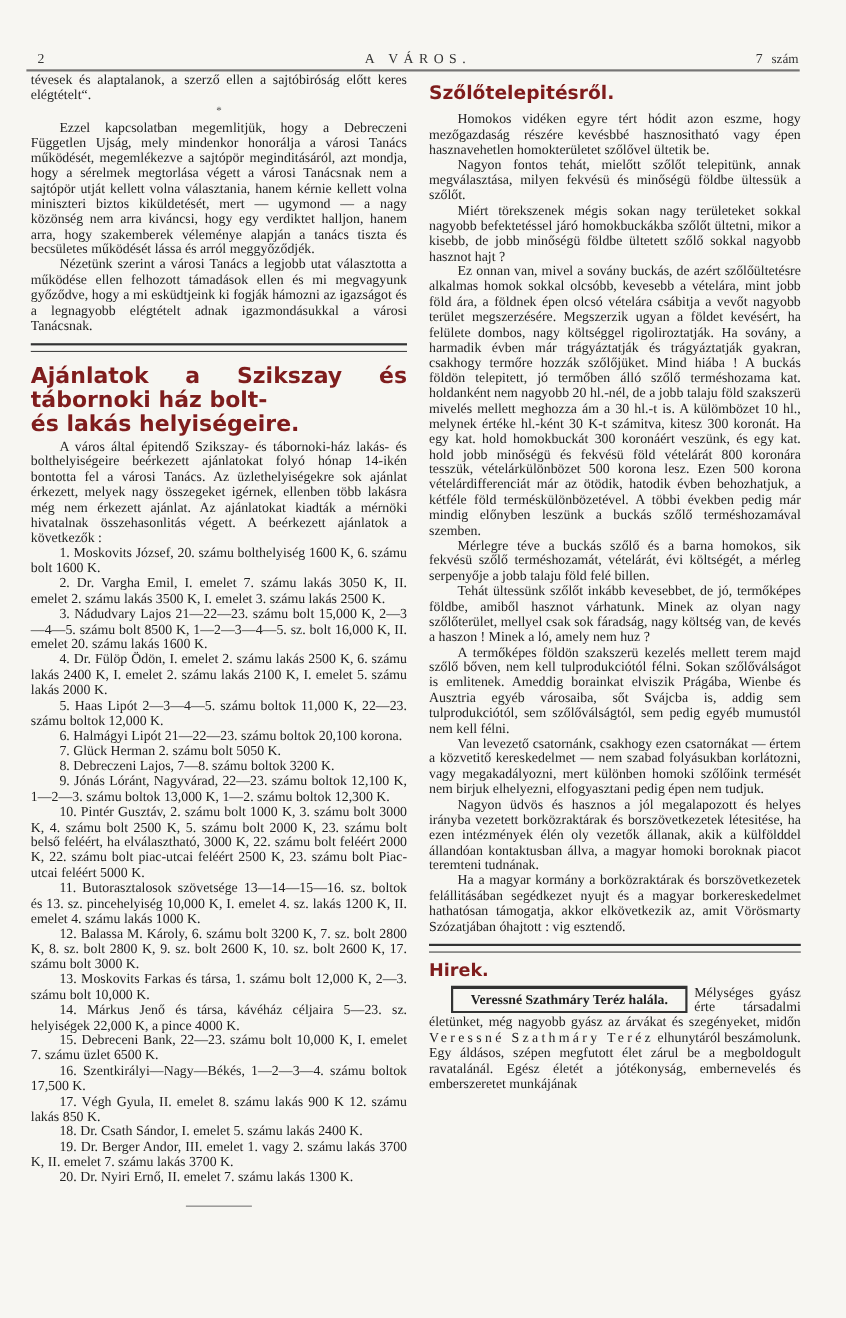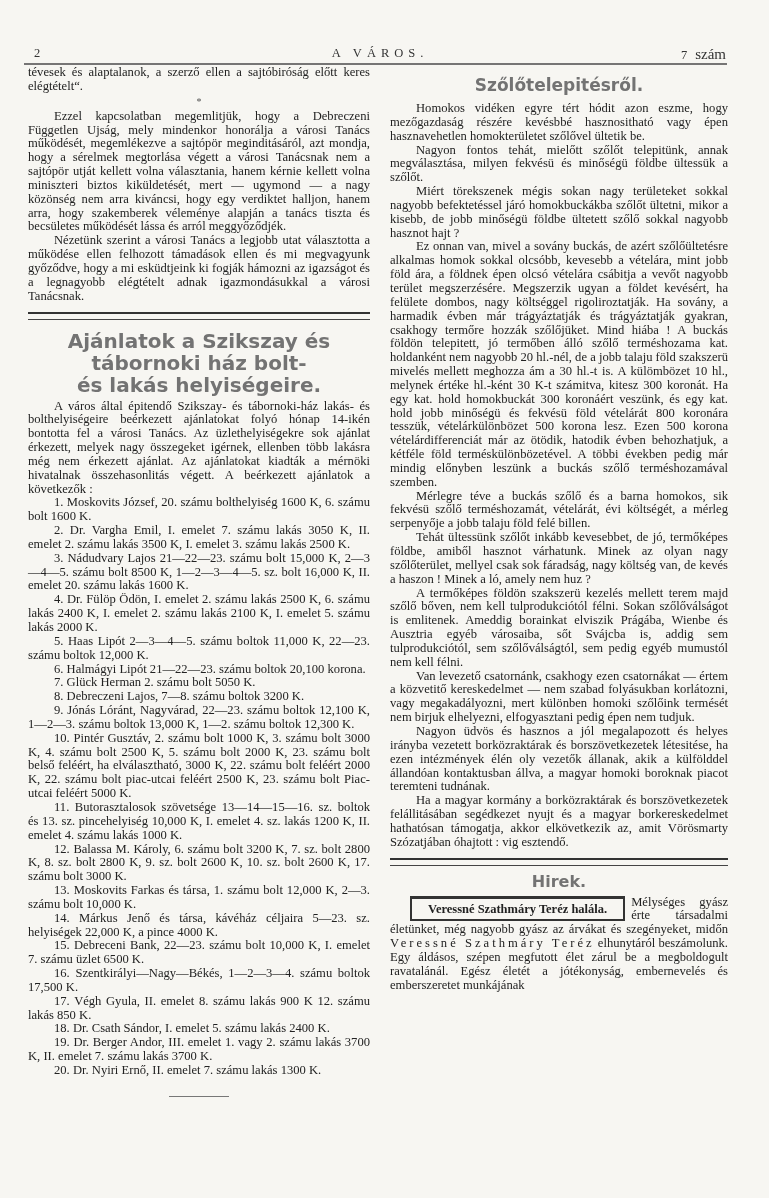--- a/index.html
+++ b/index.html
@@ -11,34 +11,34 @@
     position: relative;
   }
   .page { position: absolute; left: 0; top: 0; width: 769px; height: 1198px; }
   .header {
     position: absolute; left: 34px; top: 46px; width: 692px; height: 18px;
     font-size: 12.5px; color: #333;
   }
   .header .pn { position: absolute; left: 0; top: 0; }
   .header .title { position: absolute; left: 0; right: 0; text-align: center; letter-spacing: 5px; top: 0; }
   .header .issue { position: absolute; right: 0; top: 0; }
-  .header .issue .sz { font-size: 15px; margin-left: 8px; }
+  .header .issue .sz { font-size: 12px; margin-left: 8px; }
   .header-rule {
     position: absolute; left: 24px; top: 63px; width: 703px; height: 2px;
     background: #555; opacity: 0.8;
   }
   .col { position: absolute; top: 66px; font-size: 12.6px; line-height: 13.85px; text-align: justify; }
   .col-left { left: 28px; width: 342px; }
   .col-right { left: 390px; width: 338px; }
   .col p { margin: 0; }
   .col p.ind { text-indent: 26px; }
   .col .star { text-align: center; font-size: 10px; line-height: 16px; color: #555; }
   .hl {
     font-family: "DejaVu Sans", sans-serif; font-weight: bold;
-    text-align: center; color: #737373;
+    color: #7f1d1d;
   }
   .hl.big { font-size: 17px; line-height: 22px; margin: 8px 0 6px; }
   .hl.sect { font-size: 20px; line-height: 22px; margin: 10px 0 4px; }
   .hl.mid { font-size: 16px; line-height: 20px; margin: 6px 0 4px; }
   .double-rule { height: 5px; border-top: 2px solid #333; border-bottom: 1px solid #444; margin: 8px 0 4px; }
   .end-rule { width: 60px; height: 1px; background: #777; margin: 18px auto 0; }
   .boxline { overflow: hidden; }
   .boxed {
     float: left; margin: 0 6px 0 20px; border: 2px solid #333; border-top-width: 3px;
     padding: 2px 16px; font-weight: bold; font-size: 12.5px; line-height: 16px;

